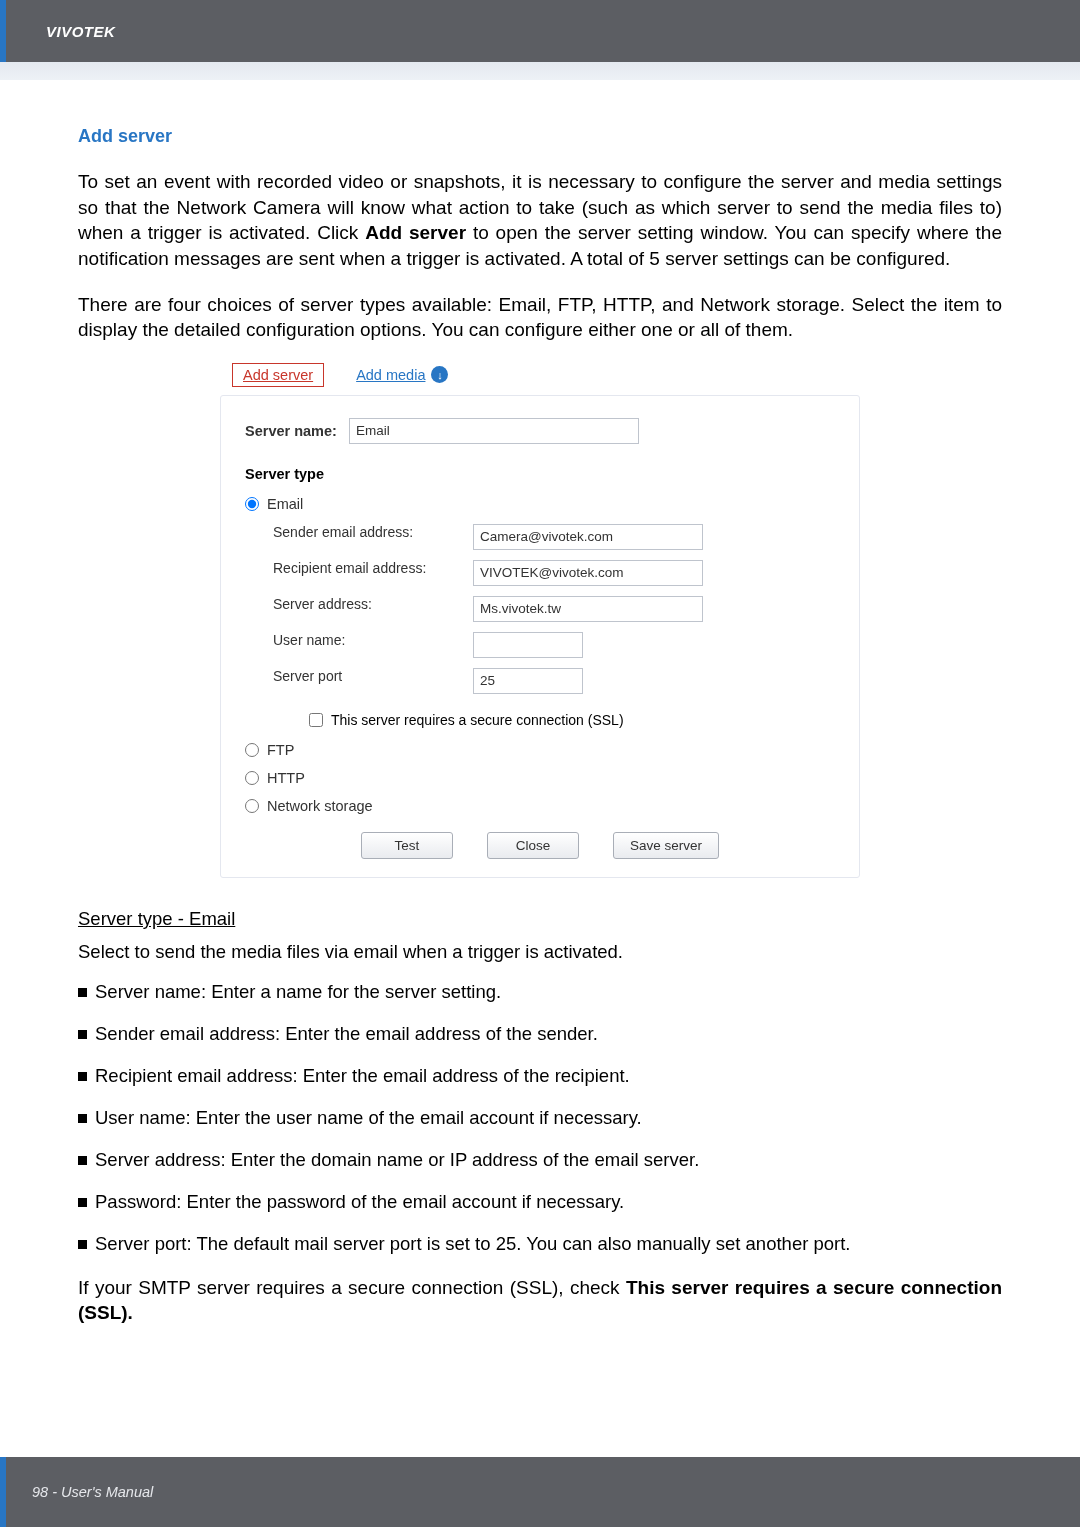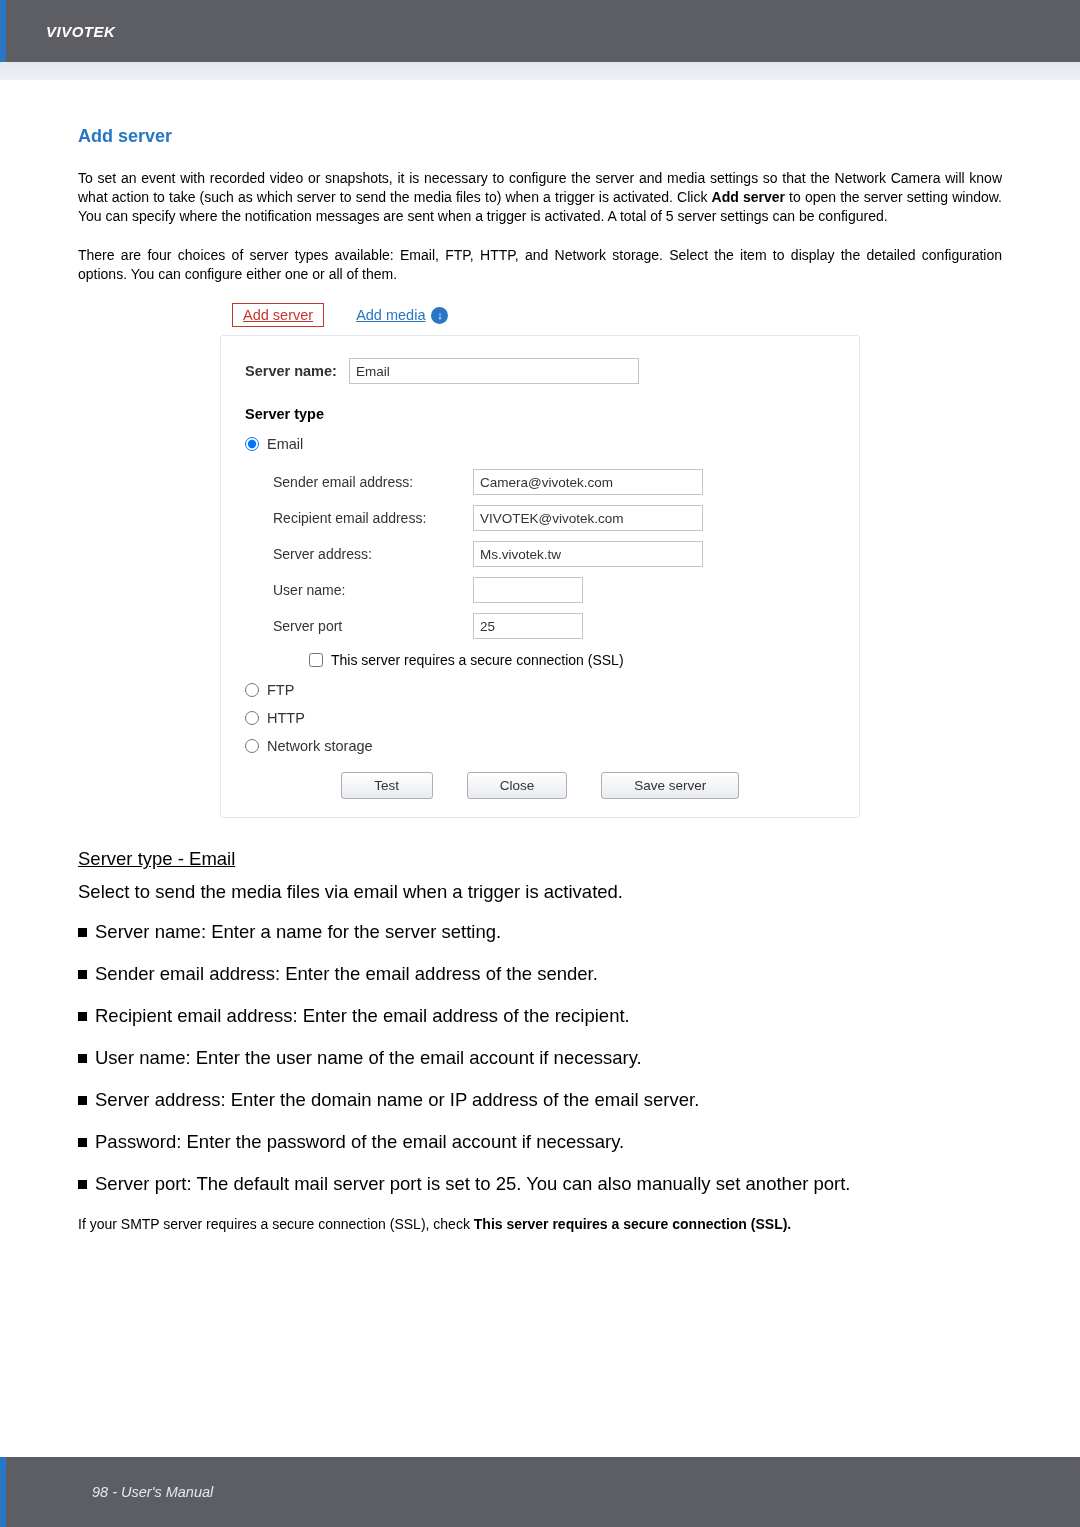--- a/index.html
+++ b/index.html
@@ -43,21 +43,21 @@
     padding: 46px 78px 0 78px;
     color: #000000;
   }
   .section-title {
     color: #2876c4;
     font-weight: bold;
     font-size: 18px;
     margin-bottom: 22px;
   }
   .para {
-    font-size: 14px;
+    font-size: 19px;
     line-height: 1.35;
     text-align: justify;
     margin-bottom: 20px;
   }
   .panel-wrap {
     display: flex;
     justify-content: center;
     margin: 8px 0 30px 0;
   }
   .panel {
@@ -141,21 +141,21 @@
   }
   input[type=radio], input[type=checkbox] {
     width: 14px;
     height: 14px;
   }
   .sub-table {
     margin-left: 28px;
   }
   .sub-table .line {
     display: flex;
-    align-items: center;
+    align-items: flex-start;
     height: 36px;
   }
   .sub-table .line .label-cell {
     width: 200px;
     font-size: 14px;
     color: #333;
   }
   .sub-table .line .input-cell {
     flex: 1;
   }
@@ -167,21 +167,21 @@
     font-size: 14px;
   }
   .btn-row {
     display: flex;
     justify-content: center;
     gap: 34px;
     margin-top: 12px;
   }
   .btn {
     min-width: 92px;
-    padding: 5px 32px;
+    padding: 5px 16px;
     border: 1px solid #a9aeb7;
     border-radius: 3px;
     background: linear-gradient(#ffffff, #e9ebef);
     font-size: 13.5px;
     color: #333;
     cursor: pointer;
   }
   .under-header {
     text-decoration: underline;
     font-size: 18.5px;
@@ -206,21 +206,21 @@
   }
   .footer-band {
     position: absolute;
     bottom: 0;
     left: 0;
     right: 0;
     height: 70px;
     background: #5c5e63;
     display: flex;
     align-items: center;
-    padding-left: 92px;
+    padding-left: 32px;
   }
   .footer-band span {
     color: #e5e7eb;
     font-style: italic;
     font-size: 14.5px;
   }
   .blue-stripe-bottom {
     position: absolute;
     left: 0;
     bottom: 0;

